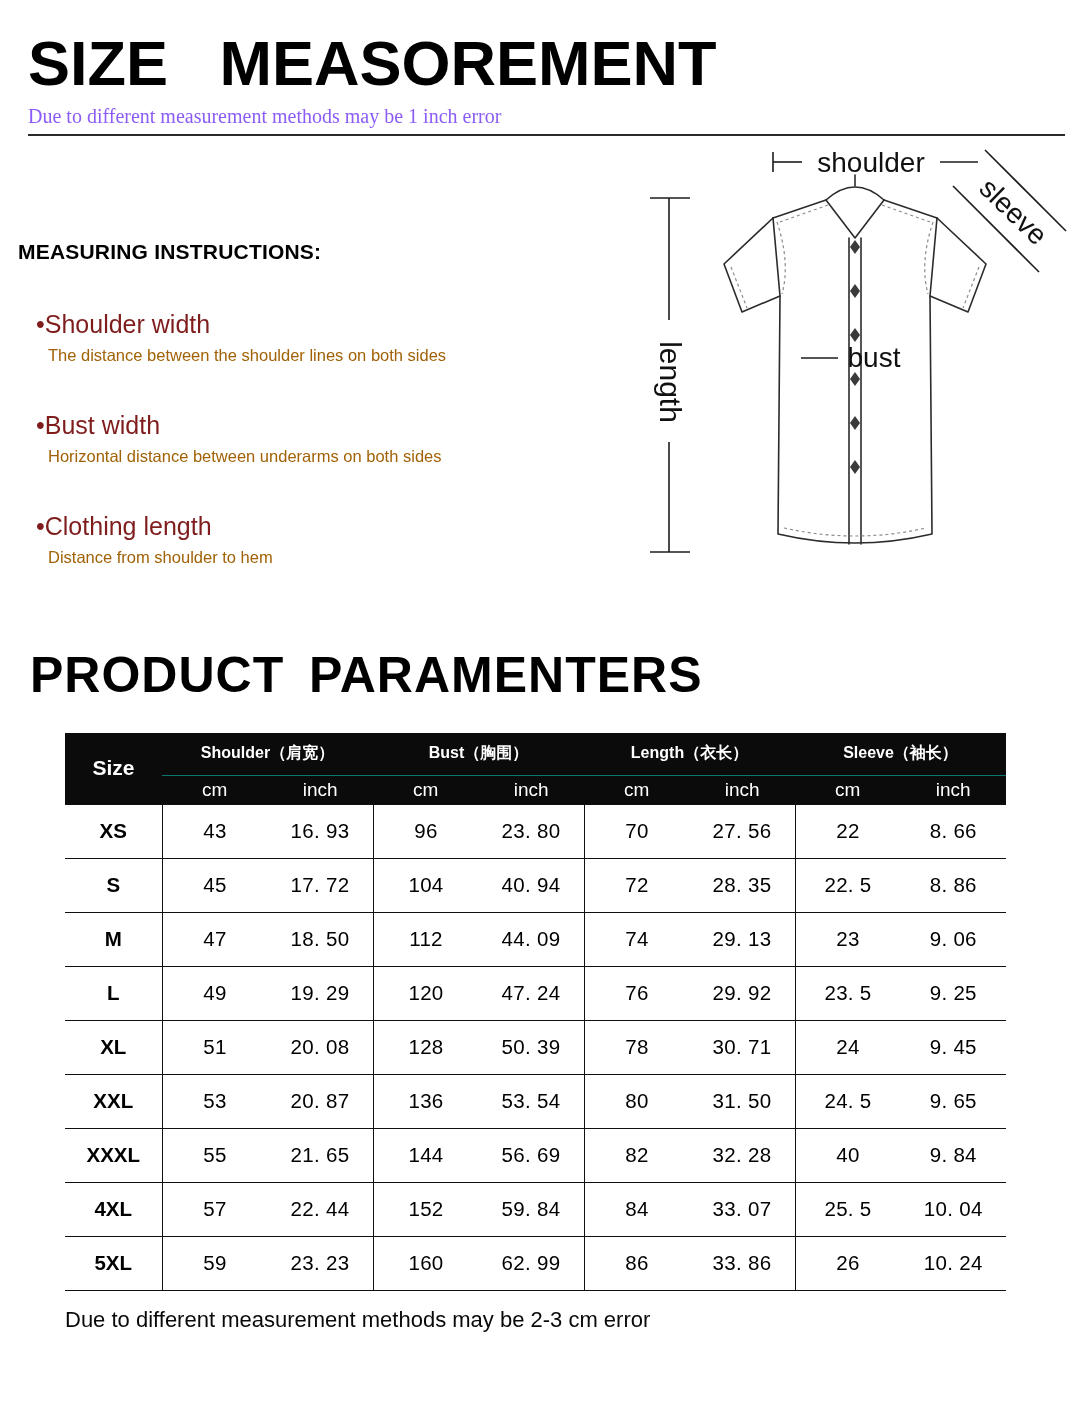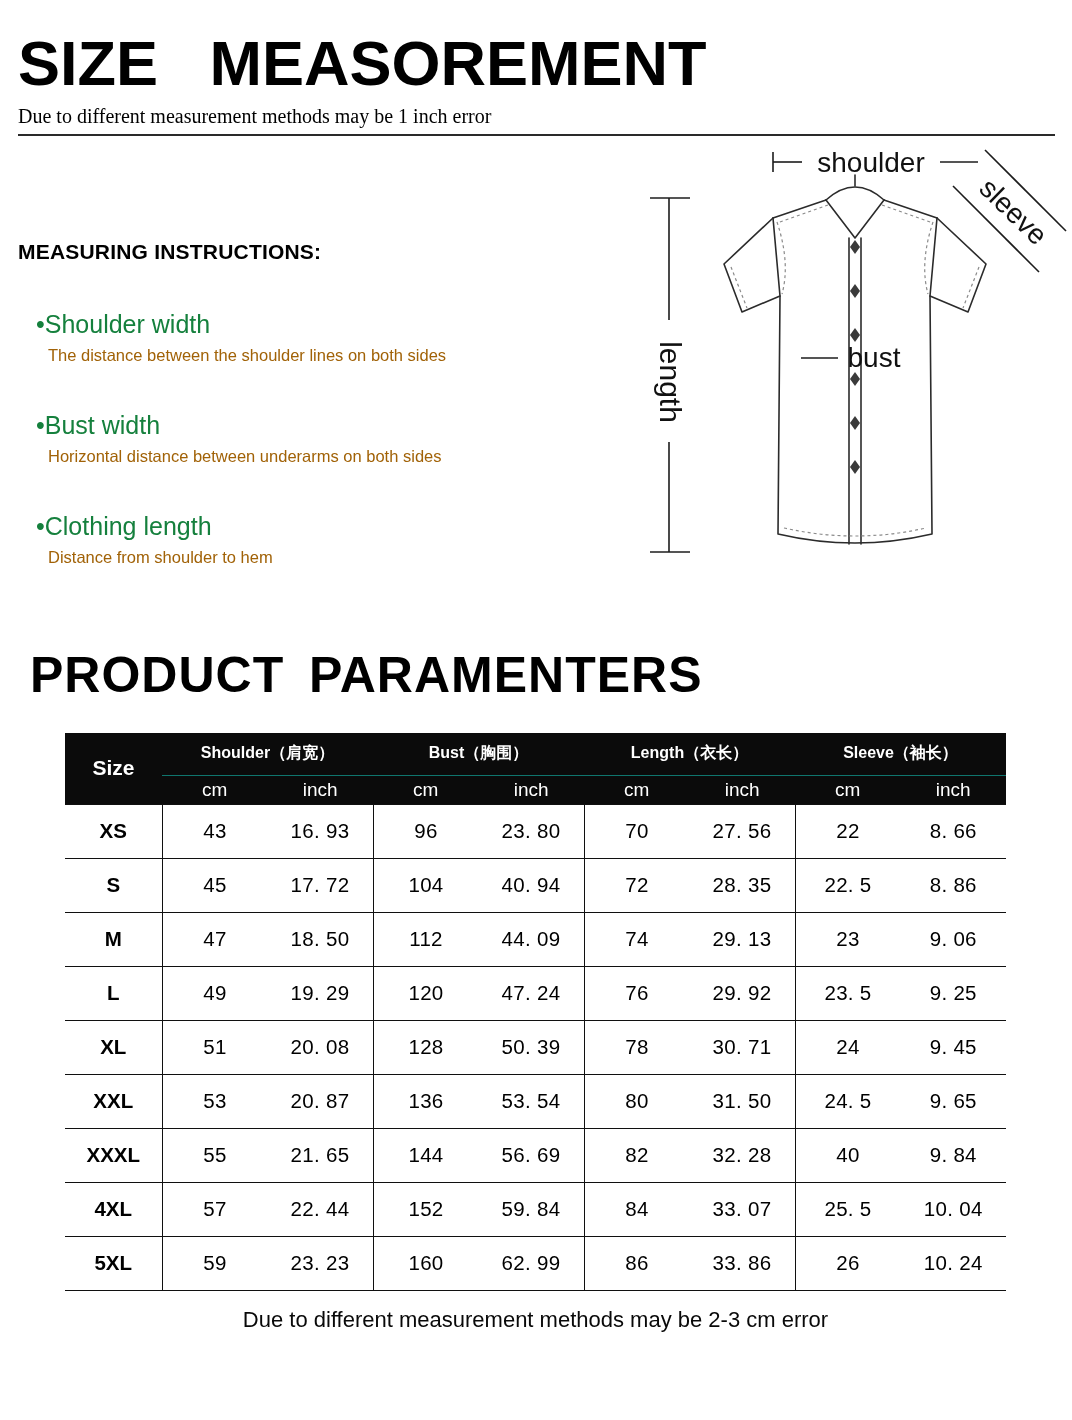--- a/index.html
+++ b/index.html
@@ -6,55 +6,55 @@
   html,body { background:#ffffff; }
   body {
     width:1072px; height:1420px;
     position:relative;
     font-family:"Liberation Sans", sans-serif;
     color:#000;
     overflow:hidden;
   }
 
   
-  .top { padding:30px 18px 0 18px; }
+  .top { padding:30px 18px 0 28px; }
   .main-title {
     font-size:63px;
     font-weight:900;
     line-height:1.05;
     letter-spacing:0px;
     word-spacing:34px;
     color:#000;
   }
   .subtitle {
     font-family:"Liberation Serif", serif;
     font-size:20px;
     margin-top:9px;
-    color:#000000;
+    color:#8b5cf6;
   }
   .rule {
     border:none;
     border-top:2px solid #2a2a2a;
     margin-top:6px;
     width:1037px;
   }
 
   
   .content { position:relative; height:456px; }
 
   .instructions { position:absolute; left:18px; top:16px; width:560px; }
   .mi-heading {
     margin:88px 0 46px 0;
     font-size:21px;
     font-weight:700;
     letter-spacing:.2px;
   }
   .mi-item { margin-left:18px; }
   .mi-item + .mi-item { margin-top:46px; }
-  .mi-label { font-size:25px; color:#15803d;margin-top:44px; }
+  .mi-label { font-size:25px; color:#7f1d1d;margin-top:44px; }
   .mi-bullet { font-size:25px; }
   .mi-desc { font-size:16.5px; color:#a16207; margin:7px 0 0 12px; }
 
   .diagram { position:absolute; top:6px; right:2px; width:432px; height:438px; }
   .diagram svg { display:block; }
   .diag-label { font-family:"Liberation Sans", sans-serif; fill:#111; }
 
   
   .product-title {
     margin:56px 0 0 30px;
@@ -101,21 +101,21 @@
   }
   .size-table tbody th { font-weight:700; }
   .size-table tbody td { font-weight:400; letter-spacing:.3px; }
   .size-table tbody td.group-start { border-left:1.5px solid #101010;text-align:center; }
   .size-table tbody tr:last-child th,
   .size-table tbody tr:last-child td { border-bottom:1.5px solid #101010; }
 
   .footer-note {
     width:941px;
     margin:16px 0 0 65px;
-    text-align:center;
+    text-align:left;
     font-size:22px;
     color:#090909;
   }
 </style>
 </head>
 <body>
 
 <div class="top">
   <div class="main-title">SIZE  MEASOREMENT</div>
   <div class="subtitle">Due to different measurement methods may be 1 inch error</div>

